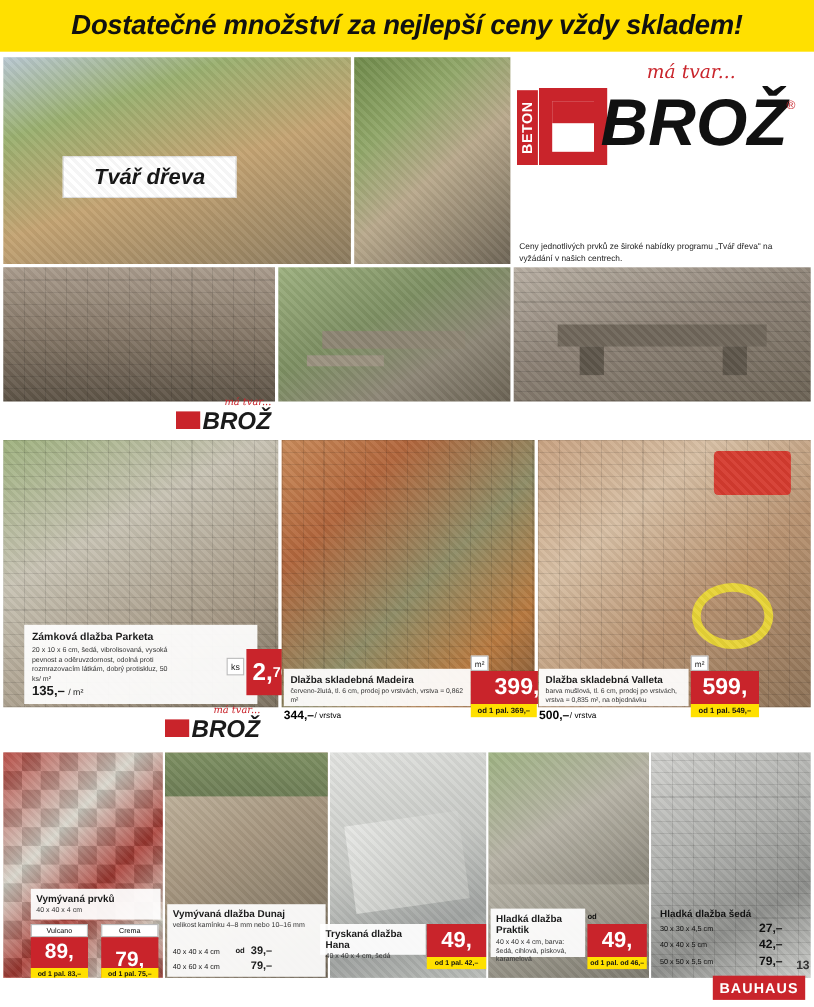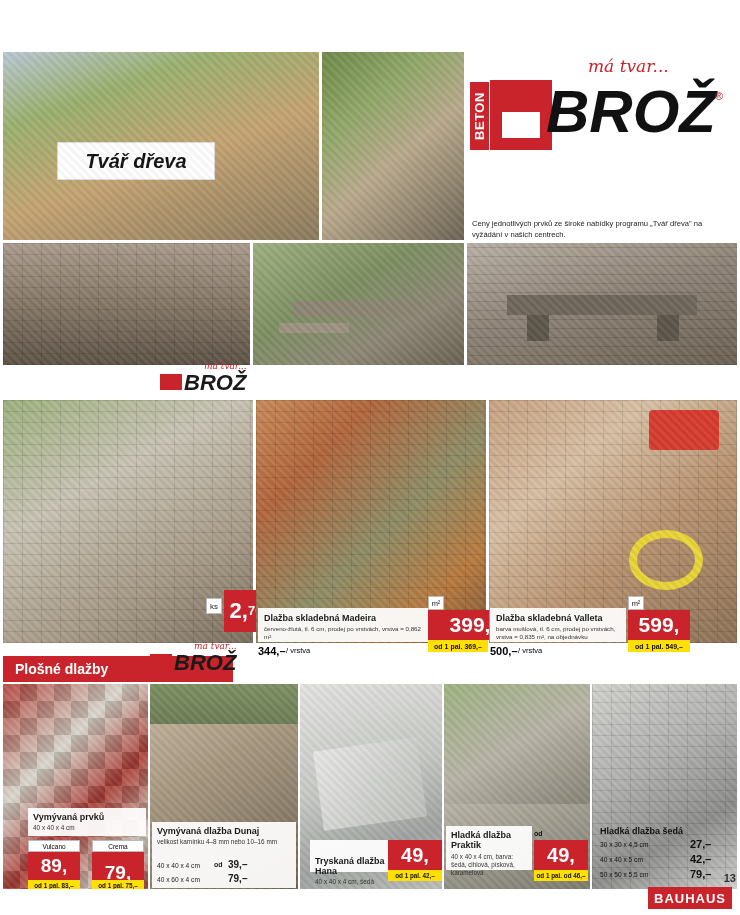--- a/index.html
+++ b/index.html
@@ -119,20 +119,23 @@
     position:absolute; background:#fff; color:#111; font-weight:bold;
     display:flex; align-items:center; justify-content:center;
     border: 1px solid #ddd;
   }
 </style>
 </head>
 <body>
 
 <div class="page">
 
+  <div class="banner">
+    <div class="banner-text">Dostatečné množství za nejlepší ceny vždy skladem!</div>
+  </div>
 
   <div class="photo p-tvardreva photo-noise" style="left:3px; top:52px; width:316px; height:188px;">
     <div class="label-overlay" style="left:54px; top:90px; width:158px; height:38px; font-size:20px; font-style:italic;">Tvář dřeva</div>
   </div>
 
   <div class="photo p-path photo-noise" style="left:322px; top:52px; width:142px; height:188px;"></div>
 
   <div class="brozlogo" style="left:470px; top:56px; width:266px; height:106px;">
     <div class="matvar" style="left:118px; top:0px; font-size:17px;">má tvar...</div>
     <div class="beton" style="left:0px; top:94px; width:68px; height:19px; font-size:13px; line-height:19px;">BETON</div>
@@ -158,20 +161,26 @@
   </div>
 
 
   <div style="position:absolute; left:160px; top:368px; width:120px; height:28px;">
     <div style="position:absolute;left:0;top:6px;width:22px;height:16px;background:#c9242b;"></div>
     <div style="position:absolute;left:24px;top:2px;font-size:22px;font-weight:bold;font-style:italic;color:#1a1a1a;">BROŽ</div>
     <div style="position:absolute;left:44px;top:-7px;font-size:9px;color:#c9242b;font-style:italic;font-family:'DejaVu Serif',serif;">má tvar...</div>
   </div>
 
   <div class="photo p-drive photo-noise brickline" style="left:3px; top:400px; width:250px; height:243px;"></div>
+  <div class="card" style="left:22px; top:568px; width:212px; height:72px; padding:6px 7px;">
+    <div class="title" style="font-size:9.5px;">Zámková dlažba Parketa</div>
+    <div class="desc" style="font-size:6.4px; line-height:1.35; margin-top:3px; width:128px;">20 x 10 x 6 cm, šedá, vibrolisovaná, vysoká pevnost a oděruvzdornost, odolná proti rozmrazovacím látkám, dobrý protiskluz, 50 ks/ m²</div>
+    <div style="position:absolute; left:7px; bottom:5px; font-size:12px; font-weight:bold;">135,–</div>
+    <div style="position:absolute; left:40px; bottom:6px; font-size:8px;">/ m²</div>
+  </div>
   <div class="unitbox" style="left:206px; top:598px; width:16px; height:16px; font-size:8px;">ks</div>
   <div class="pricetag" style="left:224px; top:590px; width:44px; height:42px;">
     <div style="display:flex; align-items:flex-start;">
       <span class="amount" style="font-size:22px;">2,</span>
       <span style="font-size:13px; font-weight:bold; margin-top:2px;">70</span>
     </div>
   </div>
 
   <div class="photo p-madeira photo-noise brickline" style="left:256px; top:400px; width:230px; height:243px;"></div>
   <div class="card" style="left:258px; top:608px; width:170px; height:34px; padding:5px 6px;">
@@ -195,23 +204,20 @@
     <div class="desc" style="font-size:6.2px; line-height:1.3; margin-top:2px;">barva mušlová, tl. 6 cm, prodej po vrstvách, vrstva = 0,835 m², na objednávku</div>
   </div>
   <div style="position:absolute; left:490px; top:645px; font-size:11px; font-weight:bold;">500,–</div>
   <div style="position:absolute; left:518px; top:646px; font-size:7.5px;">/ vrstva</div>
   <div class="unitbox" style="left:628px; top:596px; width:16px; height:14px; font-size:7.5px;">m²</div>
   <div class="pricetag" style="left:628px; top:610px; width:62px; height:30px;">
     <span class="amount" style="font-size:21px;">599,</span>
   </div>
   <div class="pricefoot" style="left:628px; top:640px; width:62px; height:12px; font-size:7px;">od 1 pal. 549,–</div>
 
-  <div class="sec-head" style="left:3px; top:656px; width:230px;">
-    <span>Plošné dlažby</span>
-  </div>
   <div style="position:absolute; left:150px; top:648px; width:120px; height:28px;">
     <div style="position:absolute;left:0;top:6px;width:22px;height:16px;background:#c9242b;"></div>
     <div style="position:absolute;left:24px;top:2px;font-size:22px;font-weight:bold;font-style:italic;color:#1a1a1a;">BROŽ</div>
     <div style="position:absolute;left:44px;top:-7px;font-size:9px;color:#c9242b;font-style:italic;font-family:'DejaVu Serif',serif;">má tvar...</div>
   </div>
 
   <div class="photo p-vulcano photo-noise checker" style="left:3px; top:684px; width:145px; height:206px;"></div>
   <div class="card" style="left:28px; top:808px; width:118px; height:28px; padding:4px 5px;">
     <div class="title" style="font-size:9px;">Vymývaná prvků</div>
     <div class="desc" style="font-size:6.4px; margin-top:2px;">40 x 40 x 4 cm</div>
@@ -238,21 +244,21 @@
     <div style="position:absolute; left:5px; top:40px; font-size:6.6px;">40 x 40 x 4 cm</div>
     <div style="position:absolute; left:62px; top:39px; font-size:7px; font-weight:bold;">od</div>
     <div style="position:absolute; left:76px; top:37px; font-size:10px; font-weight:bold;">39,–</div>
     <div style="position:absolute; left:5px; top:54px; font-size:6.6px;">40 x 60 x 4 cm</div>
     <div style="position:absolute; left:76px; top:51px; font-size:10px; font-weight:bold;">79,–</div>
   </div>
 
   <div class="photo p-hana photo-noise" style="left:300px; top:684px; width:142px; height:206px;">
     <div style="position:absolute;left:18px;top:60px;width:104px;height:80px;background:linear-gradient(135deg,#e7e8e5,#bdbfbb);transform:rotate(-8deg);"></div>
   </div>
-  <div class="card" style="left:310px; top:840px; width:96px; height:28px; padding:16px 5px;">
+  <div class="card" style="left:291px; top:840px; width:96px; height:28px; padding:4px 5px;">
     <div class="title" style="font-size:9px;">Tryskaná dlažba Hana</div>
     <div class="desc" style="font-size:6.4px; margin-top:2px;">40 x 40 x 4 cm, šedá</div>
   </div>
   <div class="pricetag" style="left:388px; top:840px; width:54px; height:30px;">
     <span class="amount" style="font-size:20px;">49,</span>
   </div>
   <div class="pricefoot" style="left:388px; top:870px; width:54px; height:11px; font-size:6.3px;">od 1 pal. 42,–</div>
 
   <div class="photo p-praktik photo-noise" style="left:444px; top:684px; width:146px; height:206px;">
     <div style="position:absolute;left:0;top:120px;width:146px;height:86px;background:linear-gradient(160deg,#b7b3a6,#7d7a6f);"></div>

